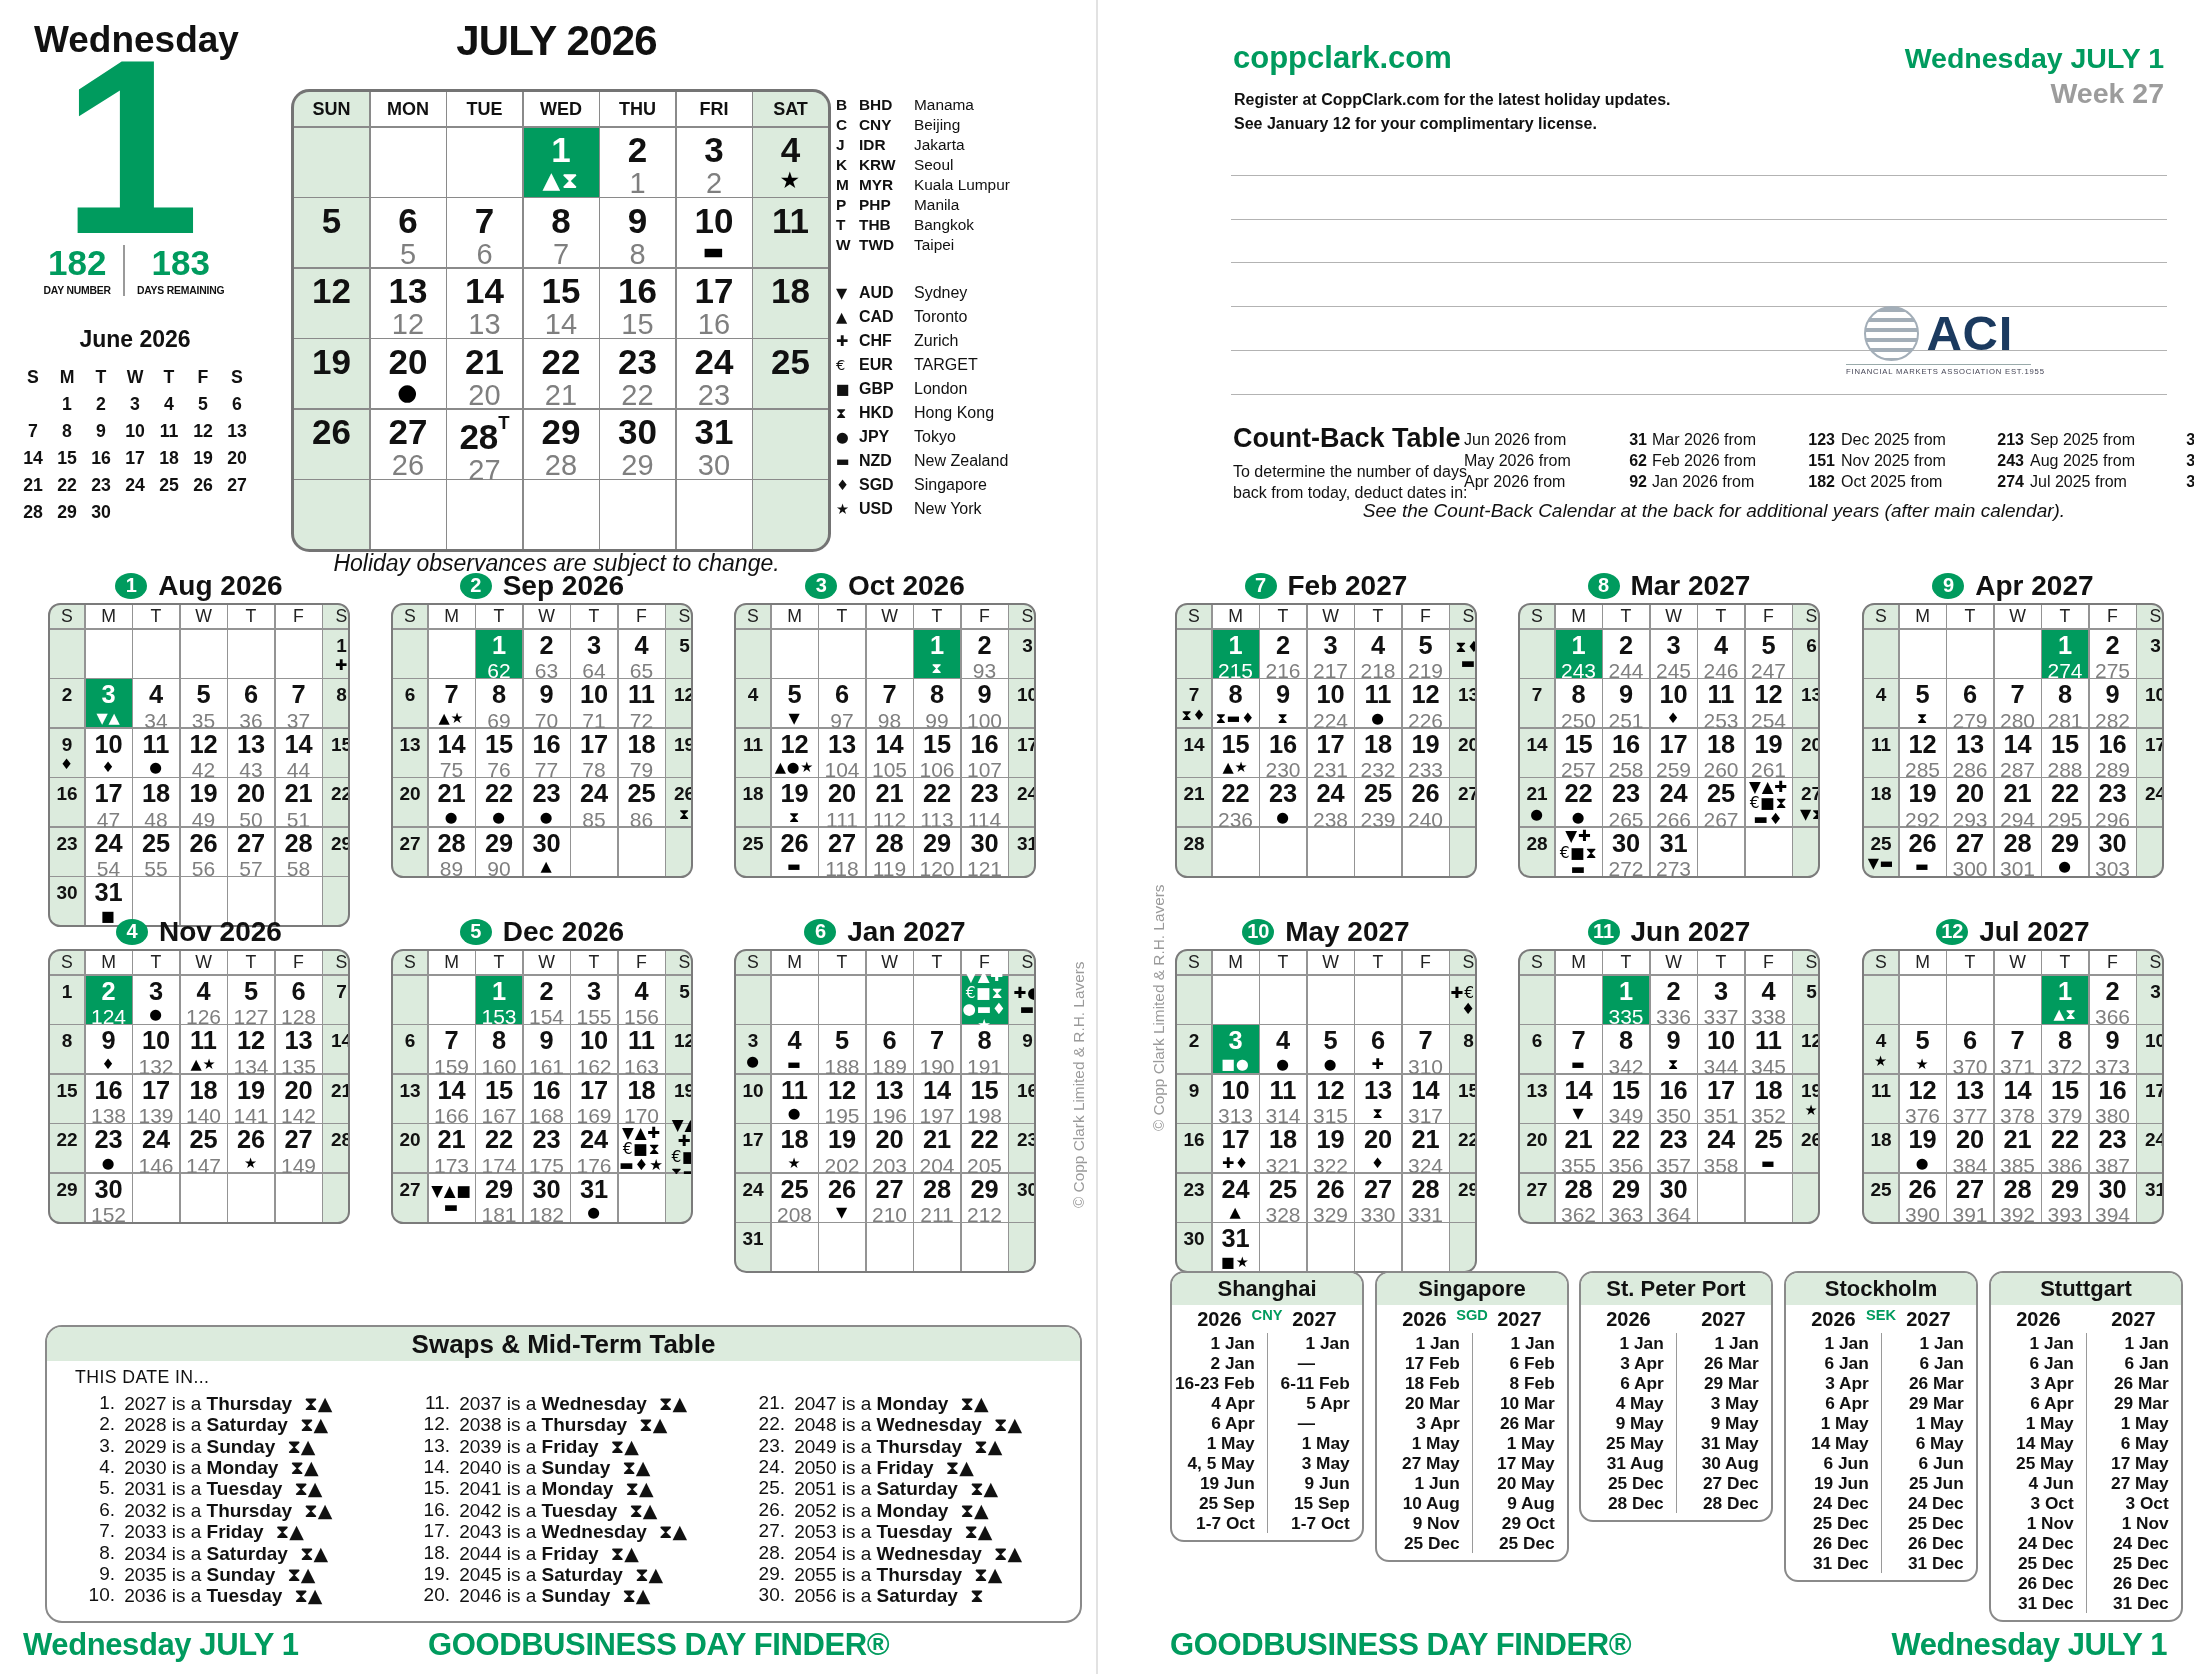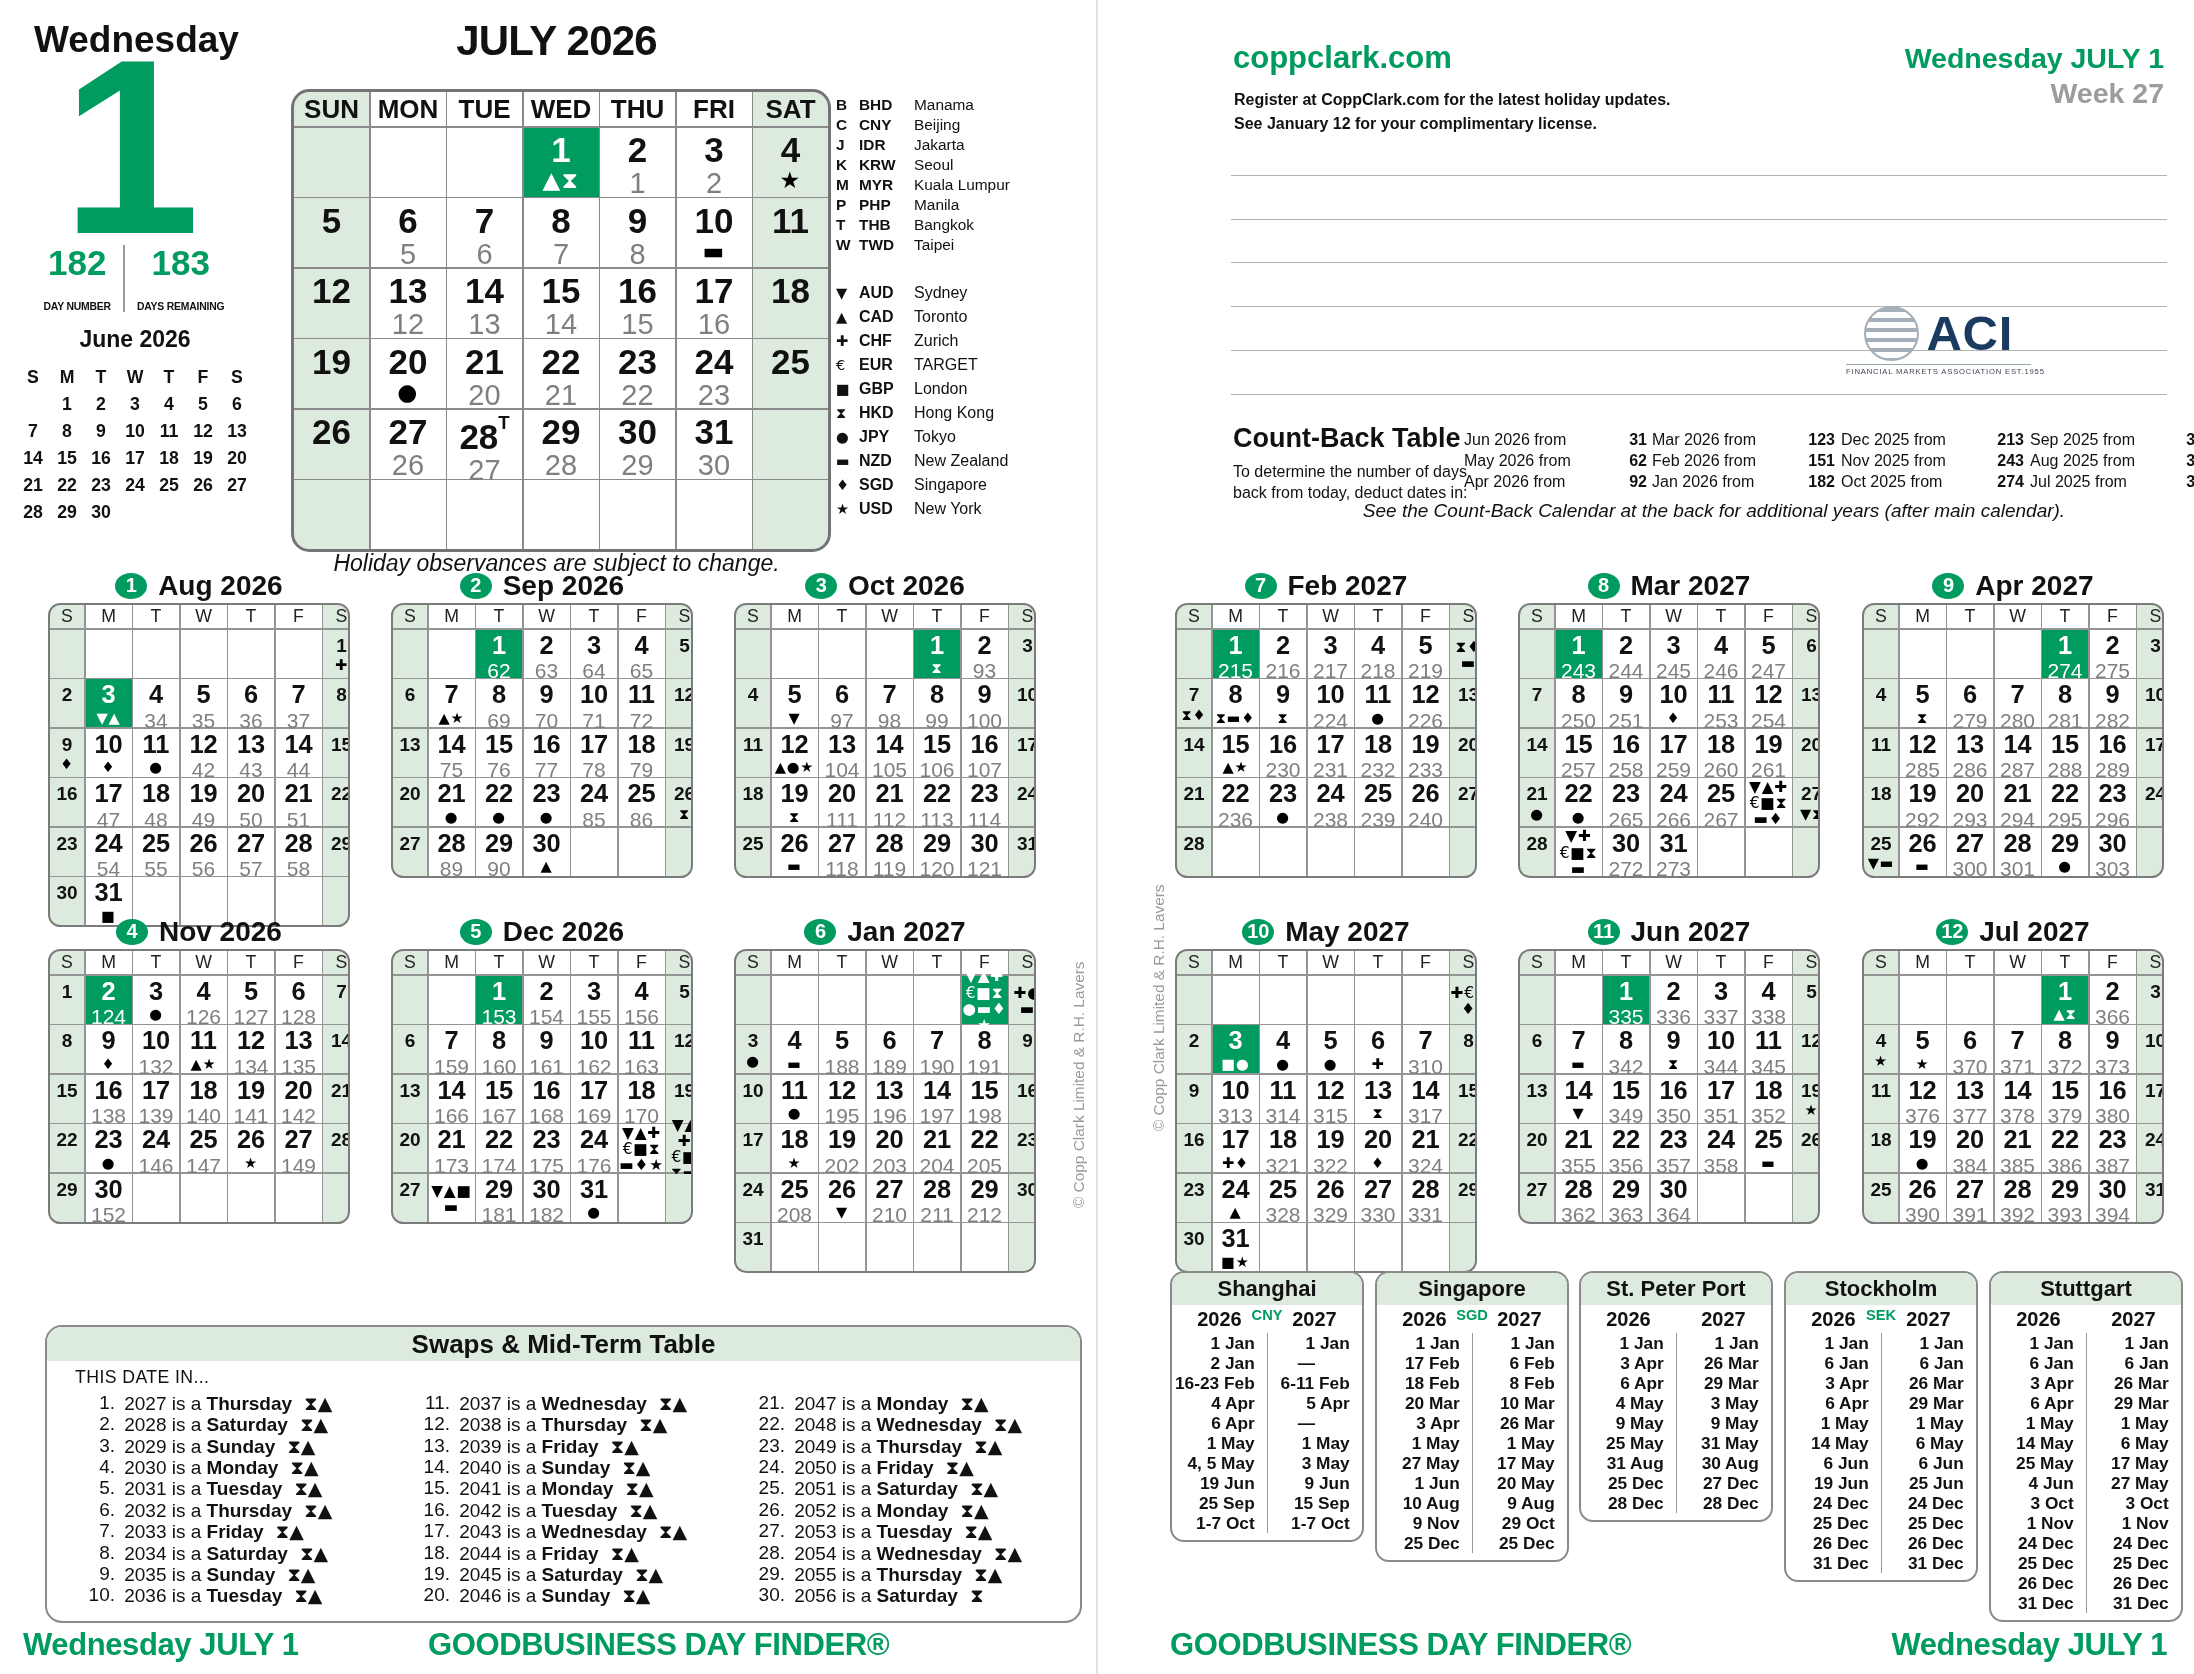--- a/index.html
+++ b/index.html
@@ -7,33 +7,33 @@
   html,body{width:2194px;height:1675px;background:#fff;font-family:"Liberation Sans",sans-serif;color:#111;}
   body{position:relative;overflow:hidden;}
   .abs{position:absolute;}
   .sym{font-family:"DejaVu Sans",sans-serif;}
   
   .weekday{left:34px;top:18.5px;font-size:37px;font-weight:700;}
   .bigone{left:15.4px;top:38px;width:231px;text-align:center;font-size:248px;line-height:.88;font-weight:700;color:var(--green);}
   .daynums{left:18.5px;top:245px;width:231px;display:flex;justify-content:center;align-items:stretch;}
   .dn{padding:0 12.3px;text-align:center;}
   .dn .v{font-size:35px;font-weight:700;color:var(--green);line-height:1;}
-  .dn .l{font-size:10.4px;font-weight:700;letter-spacing:-0.2px;margin-top:21px;white-space:nowrap;}
+  .dn .l{font-size:10.4px;font-weight:700;letter-spacing:-0.2px;margin-top:5px;white-space:nowrap;}
   .dndiv{width:1.5px;background:#9a9a9a;}
   
   .june{left:14px;top:326px;width:242px;text-align:center;}
   .june .t{font-size:23px;font-weight:700;margin-bottom:10.8px;}
   .pgrid{display:grid;grid-template-columns:repeat(7,34px);justify-content:center;}
   .pgrid div{height:27px;font-size:17.7px;font-weight:700;display:flex;align-items:center;justify-content:center;}
   
   .maintitle{left:291px;top:17px;width:531px;text-align:center;font-size:42px;font-weight:700;letter-spacing:-0.8px;}
   .maincal{left:291px;top:89px;}
   .mgrid{display:grid;grid-template-columns:repeat(7,75px);grid-template-rows:34px repeat(6,69px);gap:1.5px;background:var(--bdr);border:3.8px solid #747474;border-radius:18.5px;overflow:hidden;}
   .mgrid>div{background:#ffffff;display:flex;flex-direction:column;align-items:center;}
-  .mgrid .hd{justify-content:center;font-size:26px;font-weight:700;}
+  .mgrid .hd{justify-content:center;font-size:18px;font-weight:700;}
   .mgrid .we{background:var(--lg);}
   .mgrid .hl{background:var(--green);}
   .mc .d{font-size:35px;font-weight:700;line-height:1;margin-top:4.6px;}
   .mc .sup{font-size:18.5px;vertical-align:20px;font-weight:700;}
   .mc.hl .d,.mc.hl .sub{color:#fff;}
   .mc .sub{font-size:29px;color:var(--sub);line-height:1;margin-top:2.3px;}
   .mc .sub.sy{color:#000;font-size:23px;letter-spacing:1.5px;}
   .mc.hl .sub.sy{color:#fff;}
   .mainnote{left:291px;top:550px;width:531px;text-align:center;font-size:23px;font-style:italic;}
   

